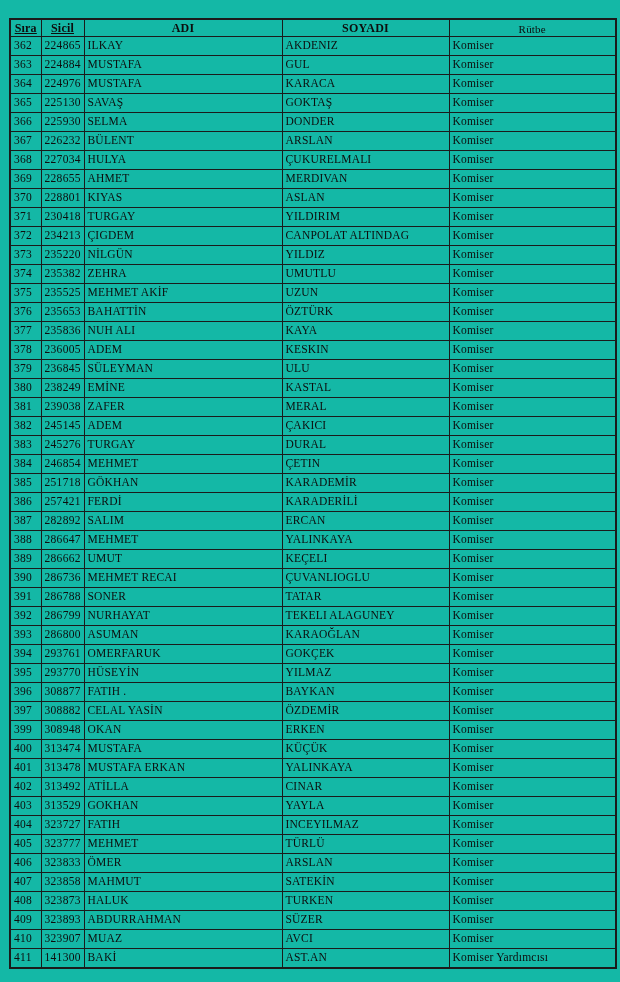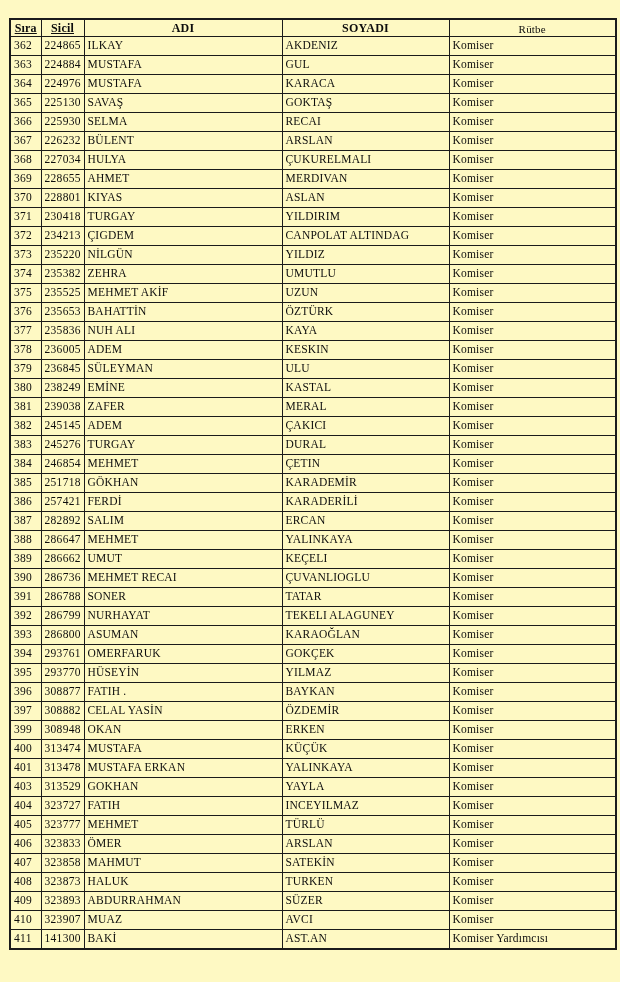--- a/index.html
+++ b/index.html
@@ -10,21 +10,21 @@
   body {
     width: 620px;
     height: 982px;
     position: relative;
     font-family: "Liberation Serif", serif;
     color: #0d0d0d;
   }
   .page {
     position: absolute;
     inset: 0;
-    background: #fef9c3;
+    background: #14b8a6;
   }
   table.roster {
     position: absolute;
     left: 9px;
     top: 18px;
     width: 606px;
     border-collapse: collapse;
     table-layout: fixed;
     border: 2px solid #1b1b1b;
   }
@@ -107,21 +107,21 @@
           <td class="num">365</td>
           <td class="num">225130</td>
           <td>SAVAŞ</td>
           <td>GOKTAŞ</td>
           <td>Komiser</td>
         </tr>
         <tr>
           <td class="num">366</td>
           <td class="num">225930</td>
           <td>SELMA</td>
-          <td>RECAI</td>
+          <td>DONDER</td>
           <td>Komiser</td>
         </tr>
         <tr>
           <td class="num">367</td>
           <td class="num">226232</td>
           <td>BÜLENT</td>
           <td>ARSLAN</td>
           <td>Komiser</td>
         </tr>
         <tr>
@@ -346,20 +346,27 @@
           <td class="num">313474</td>
           <td>MUSTAFA</td>
           <td>KÜÇÜK</td>
           <td>Komiser</td>
         </tr>
         <tr>
           <td class="num">401</td>
           <td class="num">313478</td>
           <td>MUSTAFA ERKAN</td>
           <td>YALINKAYA</td>
+          <td>Komiser</td>
+        </tr>
+        <tr>
+          <td class="num">402</td>
+          <td class="num">313492</td>
+          <td>ATİLLA</td>
+          <td>CINAR</td>
           <td>Komiser</td>
         </tr>
         <tr>
           <td class="num">403</td>
           <td class="num">313529</td>
           <td>GOKHAN</td>
           <td>YAYLA</td>
           <td>Komiser</td>
         </tr>
         <tr>

